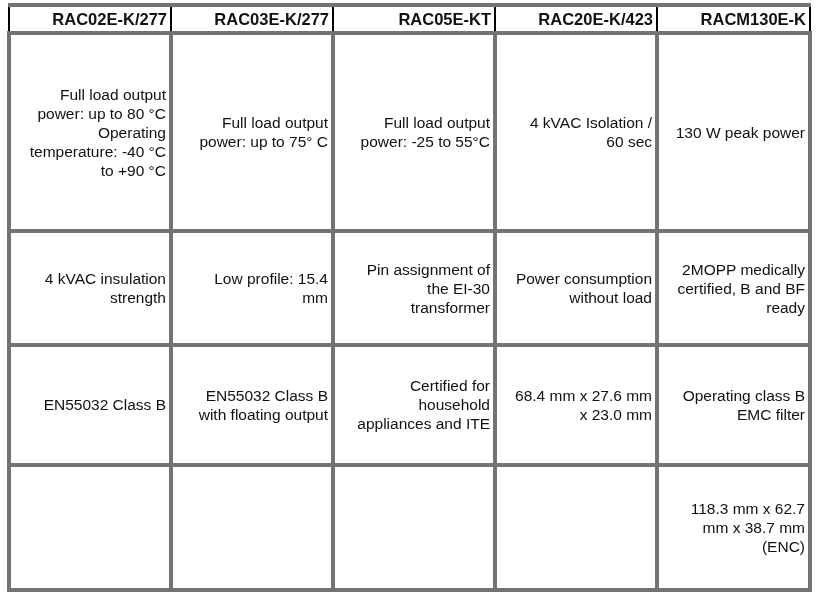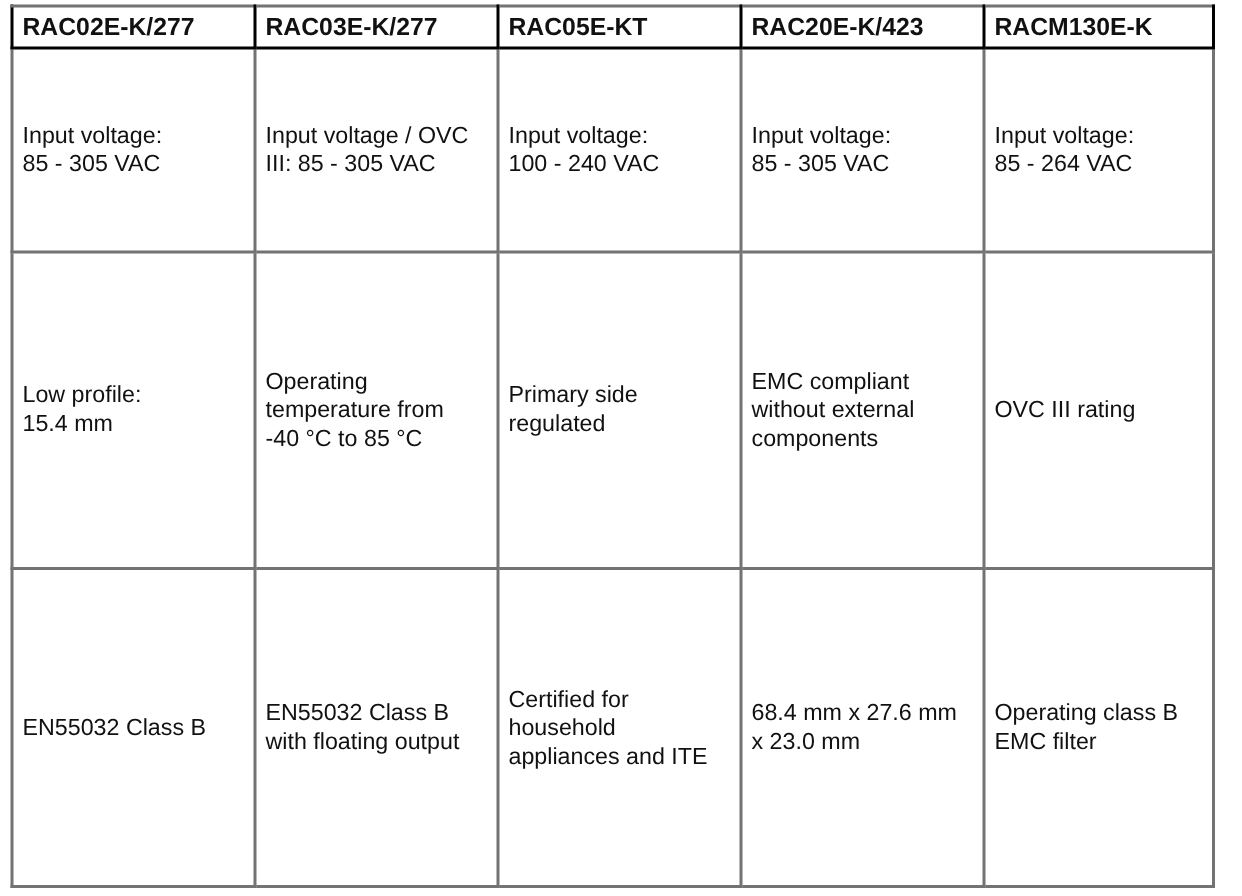--- a/index.html
+++ b/index.html
@@ -11,24 +11,24 @@
       height: 589px;
       border-collapse: collapse;
       table-layout: fixed;
       font-family: "Liberation Sans", sans-serif;
       font-size: 15.5px;
       line-height: 19px;
       color: #111;
       border: 2px solid #000;
     }
     table.spec td, table.spec th {
-      border: 2px solid #737373;
+      border: 4px solid #737373;
       padding: 0 3px 0 6px;
       vertical-align: middle;
-      text-align: left;
+      text-align: right;
       white-space: pre-line;
       margin-top: 16px;
     }
     table.spec th {
       font-weight: bold;
       font-size: 16.5px;
       border-bottom: 2px solid #000;
       border-left: 2px solid #000;
       border-right: 2px solid #000;
     }
@@ -61,51 +61,63 @@
   <thead>
     <tr class="h">
       <th>RAC02E-K/277</th>
       <th>RAC03E-K/277</th>
       <th>RAC05E-KT</th>
       <th>RAC20E-K/423</th>
       <th>RACM130E-K</th>
     </tr>
   </thead>
   <tbody>
-    <tr class="r1">
-      <td>Input voltage:
-85 - 305 VAC</td>
-      <td>Input voltage / OVC
-III: 85 - 305 VAC</td>
-      <td>Input voltage:
-100 - 240 VAC</td>
-      <td>Input voltage:
-85 - 305 VAC</td>
-      <td>Input voltage:
-85 - 264 VAC</td>
+    <tr class="r2">
+      <td>Full load output
+power: up to 80 °C
+Operating
+temperature: -40 °C
+to +90 °C</td>
+      <td>Full load output
+power: up to 75° C</td>
+      <td>Full load output
+power: -25 to 55°C</td>
+      <td>4 kVAC Isolation /
+60 sec</td>
+      <td>130 W peak power</td>
     </tr>
-    <tr class="r3">
-      <td>Low profile:
-15.4 mm</td>
-      <td>Operating
-temperature from
--40 °C to 85 °C</td>
-      <td>Primary side
-regulated</td>
-      <td>EMC compliant
-without external
-components</td>
-      <td>OVC III rating</td>
+    <tr class="r4">
+      <td>4 kVAC insulation
+strength</td>
+      <td>Low profile: 15.4
+mm</td>
+      <td>Pin assignment of
+the EI-30
+transformer</td>
+      <td>Power consumption
+without load</td>
+      <td>2MOPP medically
+certified, B and BF
+ready</td>
     </tr>
     <tr class="r6">
       <td> EN55032 Class B</td>
       <td>EN55032 Class B
 with floating output</td>
       <td>Certified for
 household
 appliances and ITE</td>
       <td>68.4 mm x 27.6 mm
 x 23.0 mm</td>
       <td>Operating class B
 EMC filter</td>
     </tr>
+    <tr class="r8">
+      <td></td>
+      <td></td>
+      <td></td>
+      <td></td>
+      <td>118.3 mm x 62.7
+mm x 38.7 mm
+(ENC)</td>
+    </tr>
   </tbody>
 </table>
 
 </body></html>

